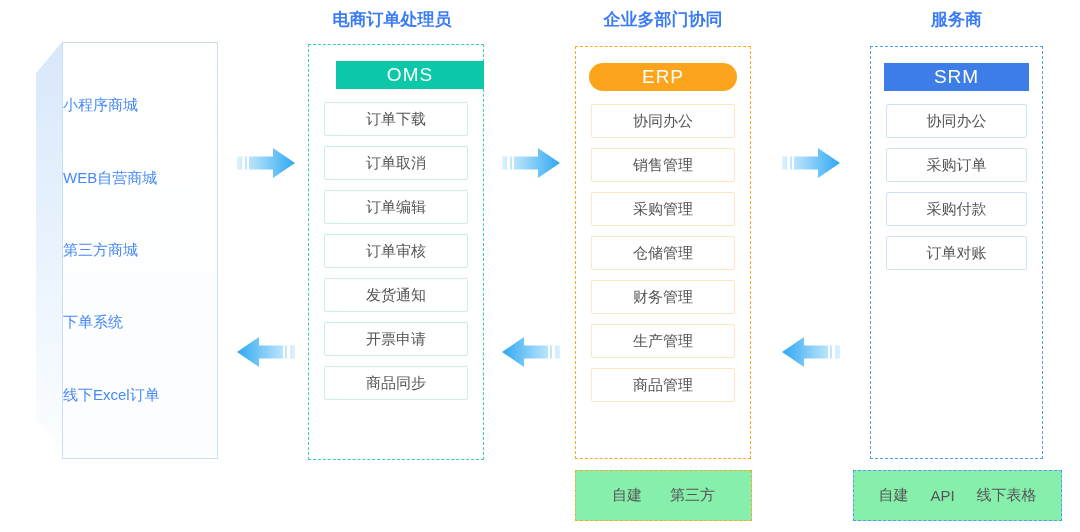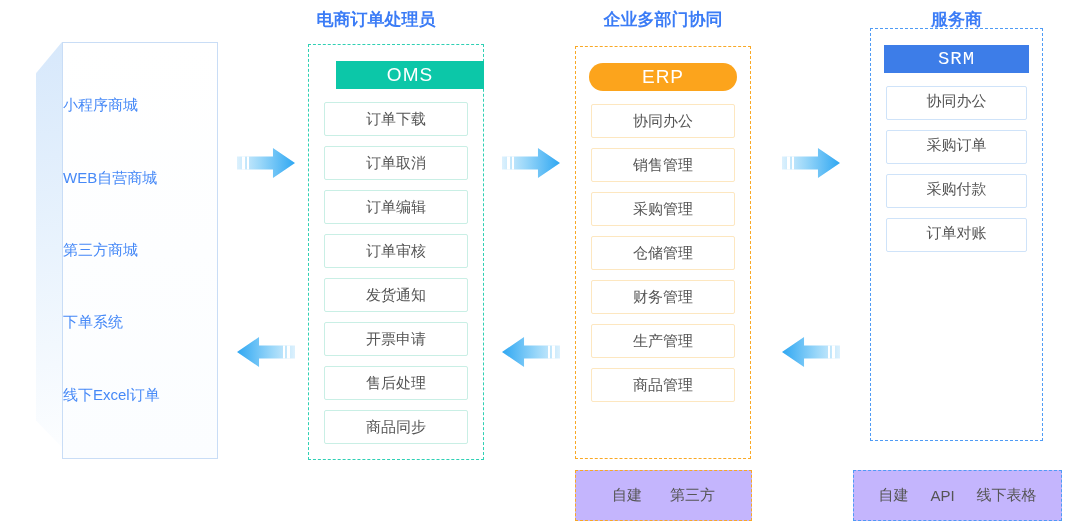--- a/index.html
+++ b/index.html
@@ -23,38 +23,38 @@
     background:linear-gradient(180deg,#ffffff 0%,#fbfdff 100%);
     display:flex;flex-direction:column;justify-content:space-evenly;
   }
   .source-item{font-size:15px;color:var(--source_text,#4689f7);}
   .sys-col{
     position:absolute;box-sizing:border-box;border:1px dashed;background:#ffffff;
     display:flex;flex-direction:column;align-items:center;padding:16px 13px 0;
   }
   .oms-box{left:308px;top:44px;width:176px;height:416px;border-color:var(--oms_border,#2fd0b4);}
   .erp-box{left:575px;top:46px;width:176px;height:413px;border-color:var(--erp_border,#f9a825);}
-  .srm-box{left:870px;top:28px;width:173px;height:413px;border-color:var(--srm_border,#4f9bf5);font-family:Liberation Mono, monospace;}
+  .srm-box{left:870px;top:46px;width:173px;height:413px;border-color:var(--srm_border,#4f9bf5);}
   .sys-header{
     width:100%;height:28px;line-height:28px;text-align:center;color:#fff;
     font-size:19px;letter-spacing:1px;margin-bottom:13px;
   }
   .oms-box .sys-header{background:var(--oms_accent,#0cc7a8);margin-left:28px;}
   .erp-box .sys-header{background:var(--erp_accent,#fca41c);border-radius:14px;}
   .srm-box .sys-header{background:var(--srm_accent,#3d7de8);}
   .sys-item{
     width:calc(100% - 4px);height:34px;line-height:32px;text-align:center;
     font-size:15px;color:var(--item_text,#555555);background:#fff;
     border:1px solid #ddd;border-radius:2px;margin-bottom:10px;box-sizing:border-box;
   }
   .oms-box .sys-item{border-color:var(--oms_item_border,#c9efe5);}
   .erp-box .sys-item{border-color:var(--erp_item_border,#fde7c0);}
   .srm-box .sys-item{border-color:var(--srm_item_border,#cfe3f9);}
   .footer-box{
-    position:absolute;box-sizing:border-box;border:1px dashed;background:#c4b5fd;
+    position:absolute;box-sizing:border-box;border:1px dashed;background:#86efac;
     display:flex;justify-content:center;align-items:center;
     font-size:15px;color:var(--item_text,#555555);
   }
   .erp-footer{left:575px;top:470px;width:177px;height:51px;border-color:var(--erp_border,#f9a825);gap:28px;}
   .srm-footer{left:853px;top:470px;width:209px;height:51px;border-color:var(--srm_border,#4f9bf5);gap:22px;}
   .arrow{position:absolute;width:58px;height:30px;}
   .arrow-right{
     clip-path:polygon(0% 28%,62% 28%,62% 0%,100% 50%,62% 100%,62% 72%,0% 72%);
     background:linear-gradient(90deg,#ddf1fd 0%,#9ad7f9 40%,var(--arrow_blue,#2fa7f2) 100%);
   }
@@ -63,21 +63,21 @@
     background:linear-gradient(270deg,#ddf1fd 0%,#9ad7f9 40%,var(--arrow_blue,#2fa7f2) 100%);
   }
   .arrow-right::before{
     content:"";position:absolute;left:3px;top:0;bottom:0;width:9px;
     background:repeating-linear-gradient(90deg,transparent 0 2px,#ffffff 2px 5px);
   }
   .arrow-left::before{
     content:"";position:absolute;right:3px;top:0;bottom:0;width:9px;
     background:repeating-linear-gradient(270deg,transparent 0 2px,#ffffff 2px 5px);
   }
-  .t-oms{left:288px;width:176px;}
+  .t-oms{left:304px;width:176px;}
   .t-erp{left:575px;width:176px;}
   .t-srm{left:870px;width:173px;}
   .a-top{top:148px;}
   .a-bottom{top:337px;}
   .g1{left:237px;} .g2{left:502px;} .g3{left:782px;}
 </style>
 </head>
 <body>
 
 <div class="canvas">
@@ -93,21 +93,20 @@
 
   <div class="col-title t-oms">电商订单处理员</div>
   <div class="sys-col oms-box">
     <div class="sys-header">OMS</div>
     <div class="sys-item">订单下载</div>
     <div class="sys-item">订单取消</div>
     <div class="sys-item">订单编辑</div>
     <div class="sys-item">订单审核</div>
     <div class="sys-item">发货通知</div>
     <div class="sys-item">开票申请</div>
-    <div class="sys-item">售后处理</div>
     <div class="sys-item">商品同步</div>
   </div>
 
   <div class="col-title t-erp">企业多部门协同</div>
   <div class="sys-col erp-box">
     <div class="sys-header">ERP</div>
     <div class="sys-item">协同办公</div>
     <div class="sys-item">销售管理</div>
     <div class="sys-item">采购管理</div>
     <div class="sys-item">仓储管理</div>

